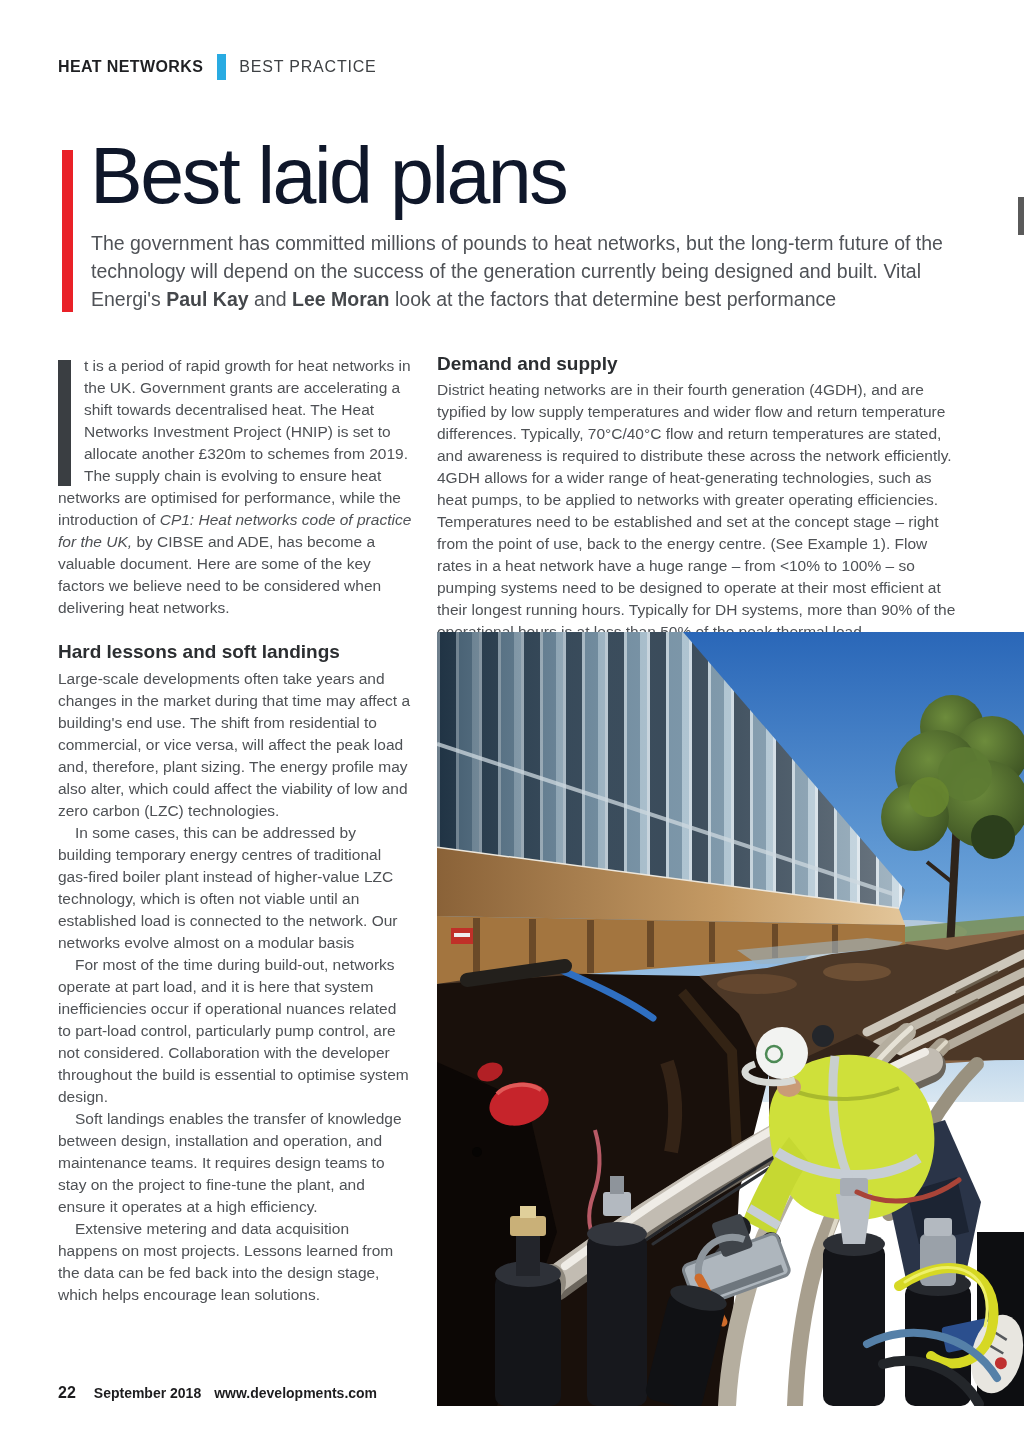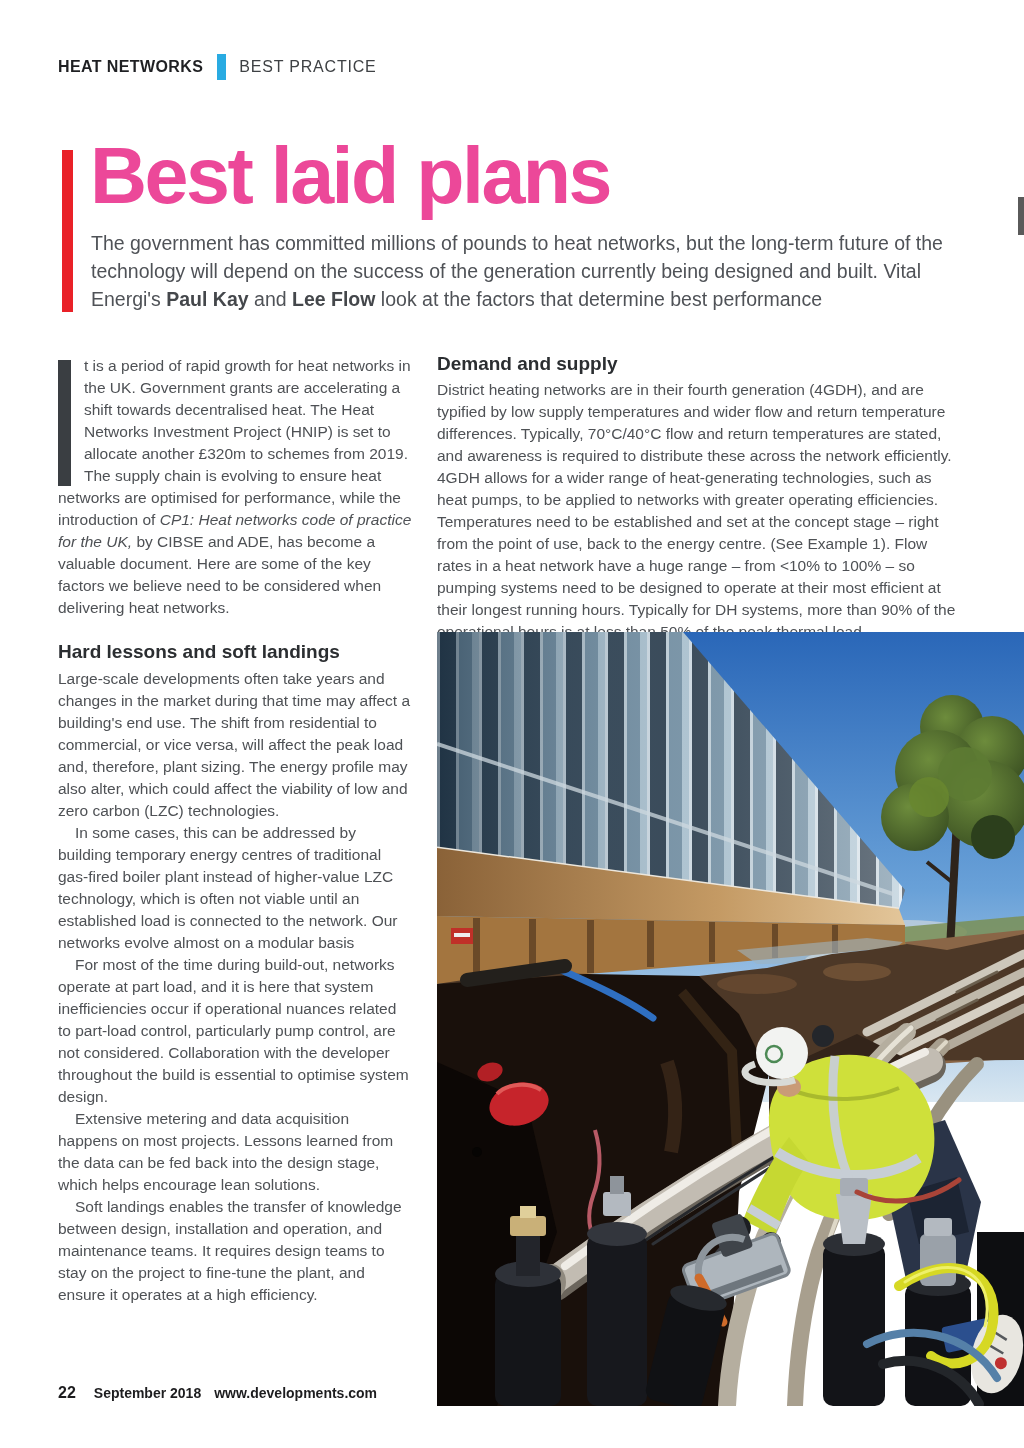--- a/index.html
+++ b/index.html
@@ -16,21 +16,21 @@
   .kicker-section { font-size:16px; font-weight:bold; color:#1f2023; letter-spacing:.4px; }
   .kicker-bar { width:9px; height:26px; background:#29abe2; margin:0 13px 0 14px; }
   .kicker-sub { font-size:16px; font-weight:normal; color:#3e4144; letter-spacing:.8px; }
 
   .edge-mark { position:absolute; right:0; top:197px; width:6px; height:38px; background:#5a5a5a; }
 
   
   .red-bar { position:absolute; left:62px; top:150px; width:11px; height:162px; background:#e92128; }
   h1.title {
     position:absolute; left:90px; top:136px;
-    font-size:79px; line-height:1; font-weight:bold; color:#ec4899; letter-spacing:-2.5px;
+    font-size:79px; line-height:1; font-weight:normal; color:#0f172a; letter-spacing:-2.5px;
   }
   .standfirst {
     position:absolute; left:91px; top:229px; width:876px;
     font-size:19.5px; line-height:28px; color:#4f5257; font-weight:normal;
   }
   .standfirst strong { color:#44474b; }
 
   
   .col { position:absolute; font-size:15.5px; line-height:22px; color:#4e5155; }
   .col-left  { left:58px;  top:355px; width:354px; }
@@ -64,33 +64,33 @@
     <span class="kicker-section">HEAT NETWORKS</span>
     <span class="kicker-bar"></span>
     <span class="kicker-sub">BEST PRACTICE</span>
   </div>
 
   <div class="edge-mark"></div>
 
   <div class="red-bar"></div>
   <h1 class="title">Best laid plans</h1>
   <p class="standfirst">
-    <span>The government has committed millions of pounds to heat networks, but the long-term future of the technology will depend on the success of the generation currently being designed and built. Vital Energi's </span><strong>Paul Kay</strong><span> and </span><strong>Lee Flow</strong><span> look at the factors that determine best performance</span>
+    <span>The government has committed millions of pounds to heat networks, but the long-term future of the technology will depend on the success of the generation currently being designed and built. Vital Energi's </span><strong>Paul Kay</strong><span> and </span><strong>Lee Moran</strong><span> look at the factors that determine best performance</span>
   </p>
 
   <div class="col col-left">
     <p>
       <span class="dropcap">I</span><span>t is a period of rapid growth for heat networks in the UK. Government grants are accelerating a shift towards decentralised heat. The Heat Networks Investment Project (HNIP) is set to allocate another £320m to schemes from 2019. The supply chain is evolving to ensure heat networks are optimised for performance, while the introduction of </span><em>CP1: Heat networks code of practice for the UK,</em><span> by CIBSE and ADE, has become a valuable document. Here are some of the key factors we believe need to be considered when delivering heat networks.</span>
     </p>
     <h2>Hard lessons and soft landings</h2>
     <p>Large-scale developments often take years and changes in the market during that time may affect a building's end use. The shift from residential to commercial, or vice versa, will affect the peak load and, therefore, plant sizing. The energy profile may also alter, which could affect the viability of low and zero carbon (LZC) technologies.</p>
     <p class="indent">In some cases, this can be addressed by building temporary energy centres of traditional gas-fired boiler plant instead of higher-value LZC technology, which is often not viable until an established load is connected to the network. Our networks evolve almost on a modular basis</p>
     <p class="indent">For most of the time during build-out, networks operate at part load, and it is here that system inefficiencies occur if operational nuances related to part-load control, particularly pump control, are not considered. Collaboration with the developer throughout the build is essential to optimise system design.</p>
+    <p class="indent">Soft landings enables the transfer of knowledge between design, installation and operation, and maintenance teams. It requires design teams to stay on the project to fine-tune the plant, and ensure it operates at a high efficiency.</p>
     <p class="indent">Extensive metering and data acquisition happens on most projects. Lessons learned from the data can be fed back into the design stage, which helps encourage lean solutions.</p>
-    <p class="indent">Soft landings enables the transfer of knowledge between design, installation and operation, and maintenance teams. It requires design teams to stay on the project to fine-tune the plant, and ensure it operates at a high efficiency.</p>
   </div>
 
   <div class="col col-right">
     <h2 class="first">Demand and supply</h2>
     <p>District heating networks are in their fourth generation (4GDH), and are typified by low supply temperatures and wider flow and return temperature differences. Typically, 70°C/40°C flow and return temperatures are stated, and awareness is required to distribute these across the network efficiently. 4GDH allows for a wider range of heat-generating technologies, such as heat pumps, to be applied to networks with greater operating efficiencies. Temperatures need to be established and set at the concept stage – right from the point of use, back to the energy centre. (See Example 1). Flow rates in a heat network have a huge range – from &lt;10% to 100% – so pumping systems need to be designed to operate at their most efficient at their longest running hours. Typically for DH systems, more than 90% of the operational hours is at less than 50% of the peak thermal load.</p>
     <p class="indent">Connecting 4DGH networks to existing building stock with low-pressure hot-</p>
   </div>
 
   <figure class="photo">
     <svg viewBox="0 0 587 774" xmlns="http://www.w3.org/2000/svg">

